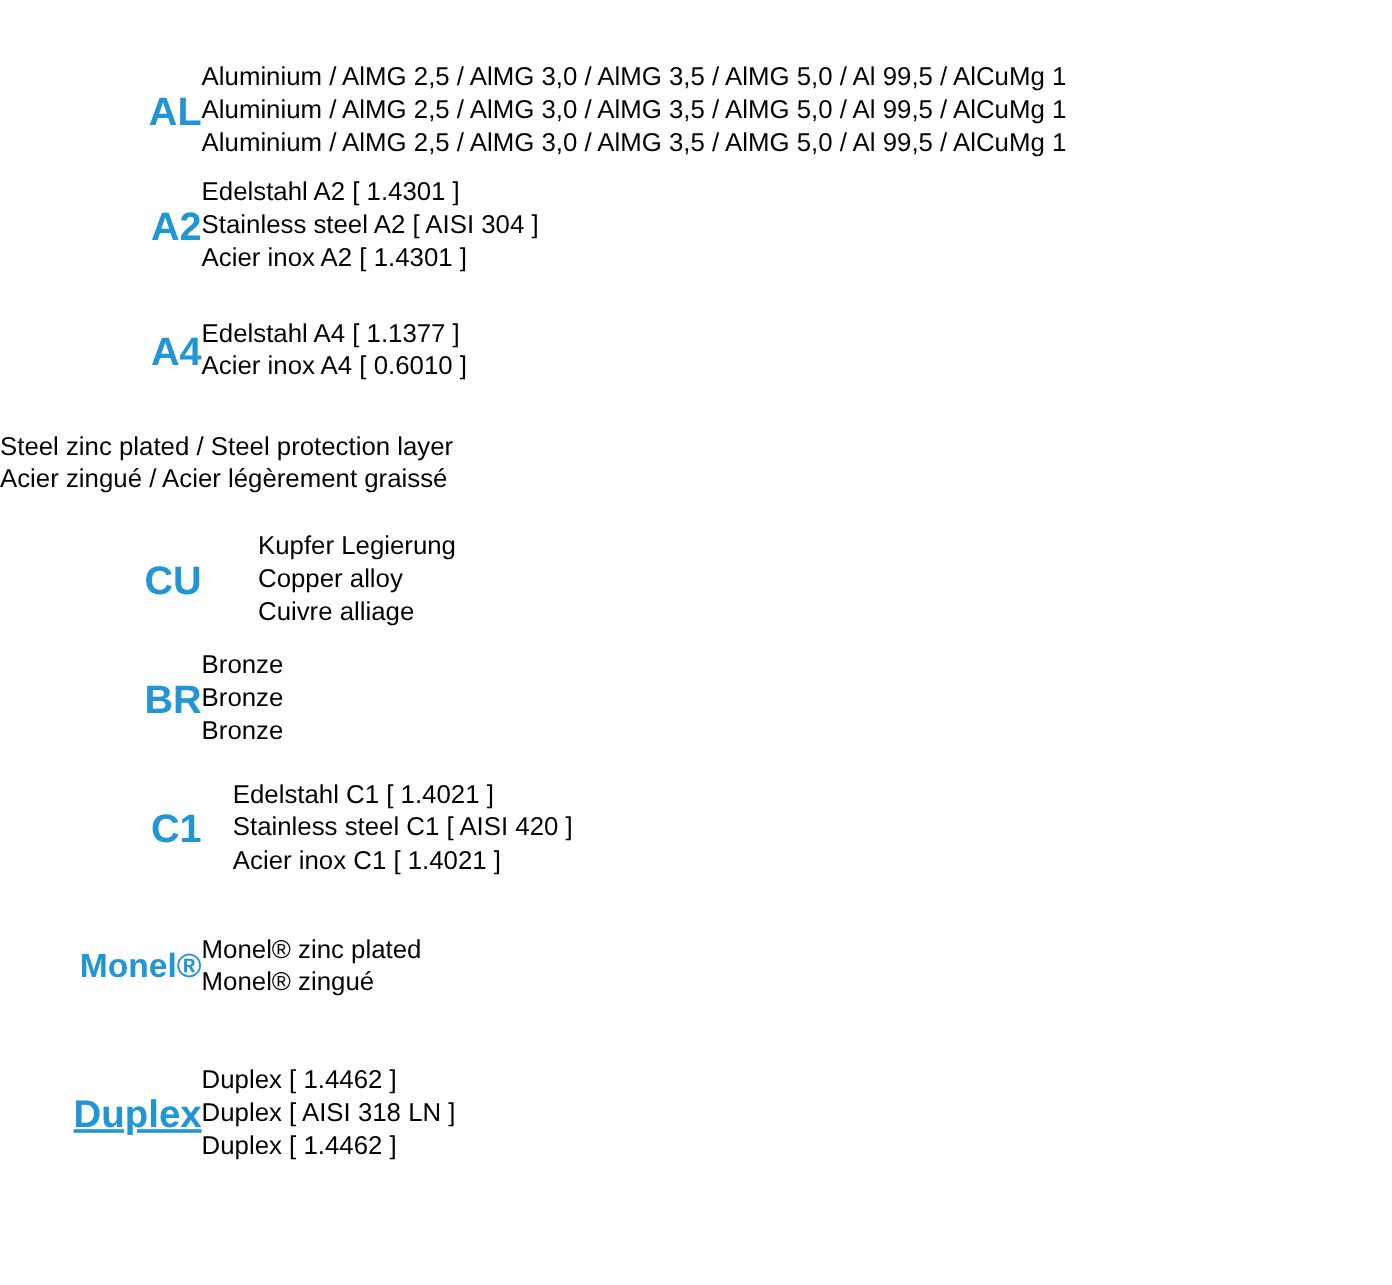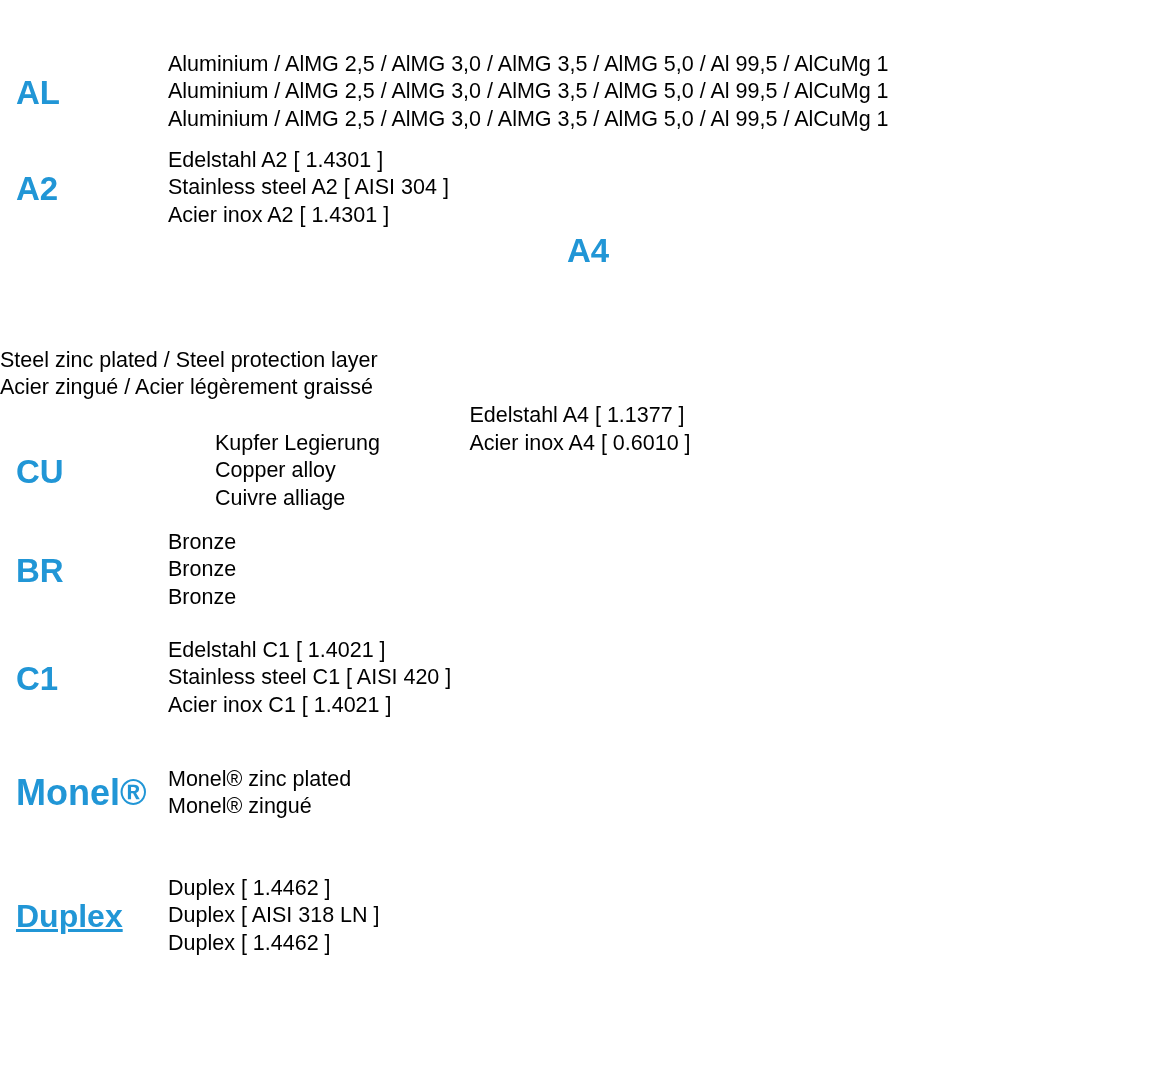--- a/index.html
+++ b/index.html
@@ -36,45 +36,46 @@
     flex: 0 0 168px;
     max-width: 168px;
     padding-left: 16px;
     box-sizing: border-box;
     color: #2196d6;
     font-size: 33px;
     font-weight: bold;
     line-height: 1.0;
     letter-spacing: 0px;
     white-space: nowrap;
+    text-align: right;
   }
   .desc-cell {
     flex: 1 1 auto;
     box-sizing: border-box;
     padding-left: 0px;
   }
   .desc-line {
     font-size: 21.5px;
     line-height: 27.5px;
     color: #000000;
     white-space: nowrap;
   }
 
   
   .row-al   { height: 100px; margin-top: 42px; }
   .row-a2   { height: 92px;  margin-top: 0px; }
-  .row-a4   { height: 92px;  margin-top: 0px; flex-direction: column; }
+  .row-a4   { height: 92px;  margin-top: 12px; }
   .row-st   { height: 96px;  margin-top: 0px; }
   .row-cu   { height: 98px;  margin-top: 0px; gap: 47px; }
   .row-br   { height: 100px; margin-top: 0px; }
-  .row-c1   { height: 104px; margin-top: 6px; }
+  .row-c1   { height: 104px; margin-top: 6px; gap: 26px; }
   .row-monel{ height: 106px; margin-top: 10px; }
   .row-duplex{height: 104px; margin-top: 18px; }
 
-  .code-monel { font-size: 36px; }
+  .code-monel { font-size: 28px; }
   .code-duplex { font-size: 32px; text-decoration: underline; }
 </style>
 </head>
 <body>
 
 <div class="sheet">
   <ul class="material-list">
 
     <li class="material-row row-al">
       <div class="code-cell">AL</div>

